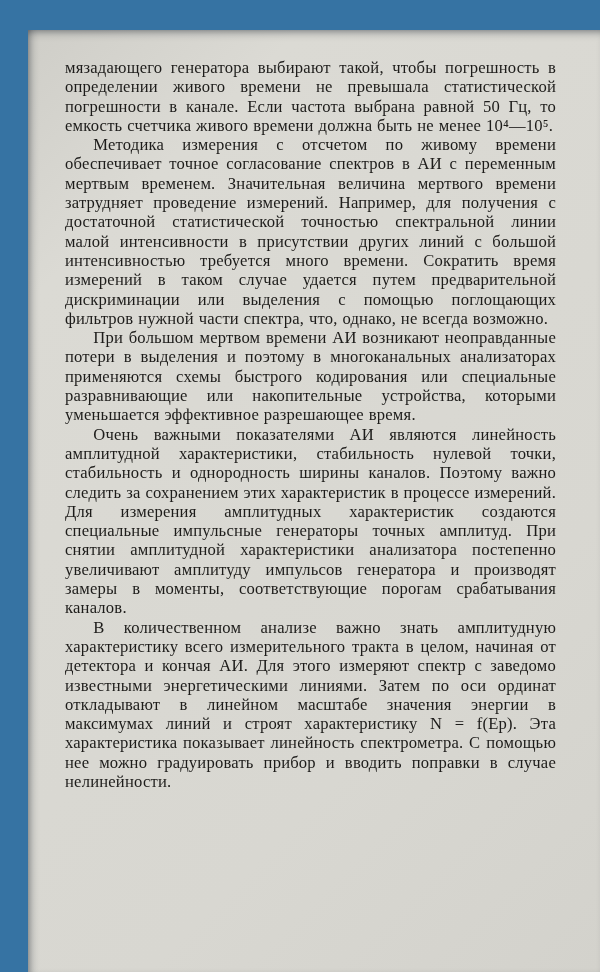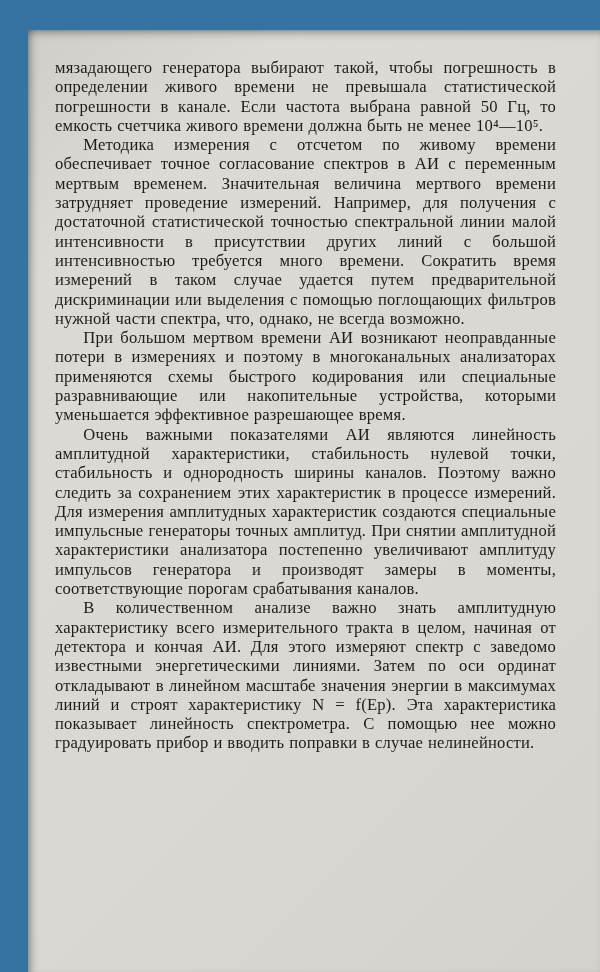--- a/index.html
+++ b/index.html
@@ -19,21 +19,21 @@
     left: 28px;
     top: 30px;
     right: 0;
     bottom: 0;
     background: linear-gradient(135deg, #cfcec8 0%, #dbdad4 18%, #d8d7d1 70%, #d3d2cc 100%);
     box-shadow: inset 8px 0 10px -7px rgba(20,30,40,0.55),
                 inset 0 8px 10px -7px rgba(20,30,40,0.55);
   }
   .text-block {
     position: absolute;
-    left: 27px;
+    left: 37px;
     right: 44px;
     top: 28px;
     color: #1d1c1a;
     font-size: 16.6px;
     line-height: 19.3px;
     text-align: justify;
     letter-spacing: 0.2px;
   }
   .text-block p.para {
     margin: 0;
@@ -46,18 +46,18 @@
 </style>
 </head>
 <body>
 
 <div id="screen">
   <div class="paper">
     <div class="text-block">
 
     <p class="para">мязадающего генератора выбирают такой, чтобы погрешность в определении живого времени не превышала статистической погрешности в канале. Если частота выбрана равной 50 Гц, то емкость счетчика живого времени должна быть не менее 10⁴—10⁵.</p>
         <p class="para indent">Методика измерения с отсчетом по живому времени обеспечивает точное согласование спектров в АИ с переменным мертвым временем. Значительная величина мертвого времени затрудняет проведение измерений. Например, для получения с достаточной статистической точностью спектральной линии малой интенсивности в присутствии других линий с большой интенсивностью требуется много времени. Сократить время измерений в таком случае удается путем предварительной дискриминации или выделения с помощью поглощающих фильтров нужной части спектра, что, однако, не всегда возможно.</p>
-        <p class="para indent">При большом мертвом времени АИ возникают неоправданные потери в измерениях и поэтому в многоканальных анализаторах применяются схемы быстрого кодирования или специальные разравнивающие или накопительные устройства, которыми уменьшается эффективное разрешающее время.</p>
+        <p class="para indent">При большом мертвом времени АИ возникают неоправданные потери в выделения и поэтому в многоканальных анализаторах применяются схемы быстрого кодирования или специальные разравнивающие или накопительные устройства, которыми уменьшается эффективное разрешающее время.</p>
         <p class="para indent">Очень важными показателями АИ являются линейность амплитудной характеристики, стабильность нулевой точки, стабильность и однородность ширины каналов. Поэтому важно следить за сохранением этих характеристик в процессе измерений. Для измерения амплитудных характеристик создаются специальные импульсные генераторы точных амплитуд. При снятии амплитудной характеристики анализатора постепенно увеличивают амплитуду импульсов генератора и производят замеры в моменты, соответствующие порогам срабатывания каналов.</p>
         <p class="para indent">В количественном анализе важно знать амплитудную характеристику всего измерительного тракта в целом, начиная от детектора и кончая АИ. Для этого измеряют спектр с заведомо известными энергетическими линиями. Затем по оси ординат откладывают в линейном масштабе значения энергии в максимумах линий и строят характеристику N = f(Eр). Эта характеристика показывает линейность спектрометра. С помощью нее можно градуировать прибор и вводить поправки в случае нелинейности.</p>
       </div>
   </div>
 </div>
 
 </body></html>

